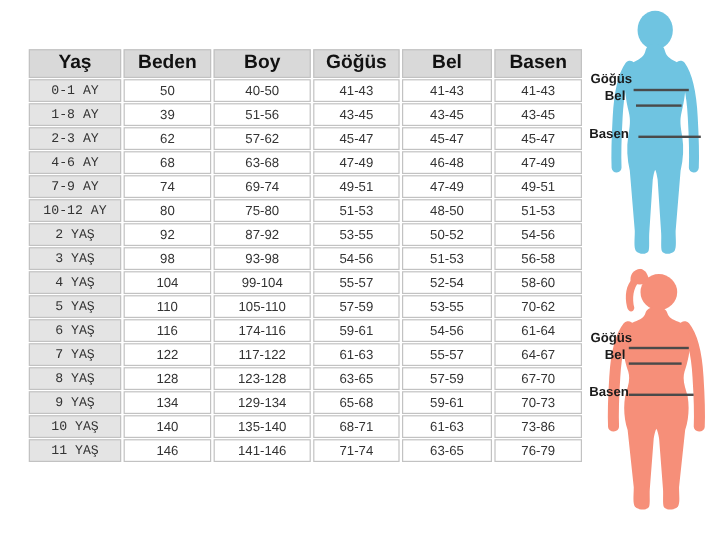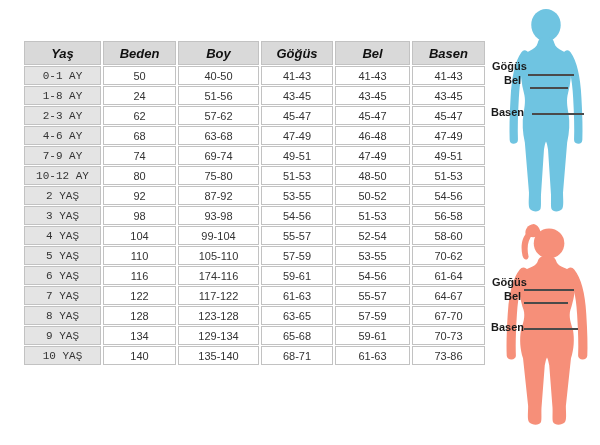--- a/index.html
+++ b/index.html
@@ -18,21 +18,21 @@
   table.size-table td{
     box-sizing:border-box;
     border:1px solid var(--cell-border);
     text-align:center;vertical-align:middle;
     white-space:nowrap;overflow:hidden;
   }
   table.size-table th{
     height:24px;
     background:var(--header-bg);
     color:var(--header-text);
-    font-size:13px;font-weight:bold;font-style:italic;
+    font-size:16px;font-weight:bold;
   }
   table.size-table td{
     height:19px;
     background:var(--cell-bg);
     color:var(--text);
     font-size:11px;
   }
   table.size-table td.rowhead{
     background:var(--rowhead-bg);
     font-family:Liberation Mono, monospace;
@@ -98,21 +98,21 @@
         <tr>
           <td class="rowhead">0-1 AY</td>
           <td>50</td>
           <td>40-50</td>
           <td>41-43</td>
           <td>41-43</td>
           <td>41-43</td>
         </tr>
         <tr>
           <td class="rowhead">1-8 AY</td>
-          <td>24</td>
+          <td>39</td>
           <td>51-56</td>
           <td>43-45</td>
           <td>43-45</td>
           <td>43-45</td>
         </tr>
         <tr>
           <td class="rowhead">2-3 AY</td>
           <td>62</td>
           <td>57-62</td>
           <td>45-47</td>
@@ -207,20 +207,28 @@
           <td>59-61</td>
           <td>70-73</td>
         </tr>
         <tr>
           <td class="rowhead">10 YAŞ</td>
           <td>140</td>
           <td>135-140</td>
           <td>68-71</td>
           <td>61-63</td>
           <td>73-86</td>
+        </tr>
+        <tr>
+          <td class="rowhead">11 YAŞ</td>
+          <td>146</td>
+          <td>141-146</td>
+          <td>71-74</td>
+          <td>63-65</td>
+          <td>76-79</td>
         </tr>
       </tbody>
   </table>
 
   <svg class="fig-svg" style="left:500px;top:8px;" width="92" height="215" viewBox="0 0 100 240" preserveAspectRatio="none">
     <ellipse class="boy-fill" cx="50" cy="19" rx="16" ry="18"></ellipse>
     <path class="boy-stroke" fill="none" stroke-width="9" stroke-linecap="round" d="M27,52 C20,62 17,80 16,100 C15,118 14.5,134 15,147"></path>
     <path class="boy-stroke" fill="none" stroke-width="9" stroke-linecap="round" d="M73,52 C80,62 83,80 84,100 C85,118 85.5,134 85,147"></path>
     <path class="boy-fill" d="M50,32 C45,32 42,34 41,39 C40,43 37,45.5 32,48 C26,51 23,56 22.5,63
              C22,73 23.5,85 26,95 C28,103 27,109 25.5,118 C24,128 24.5,139 27,150

